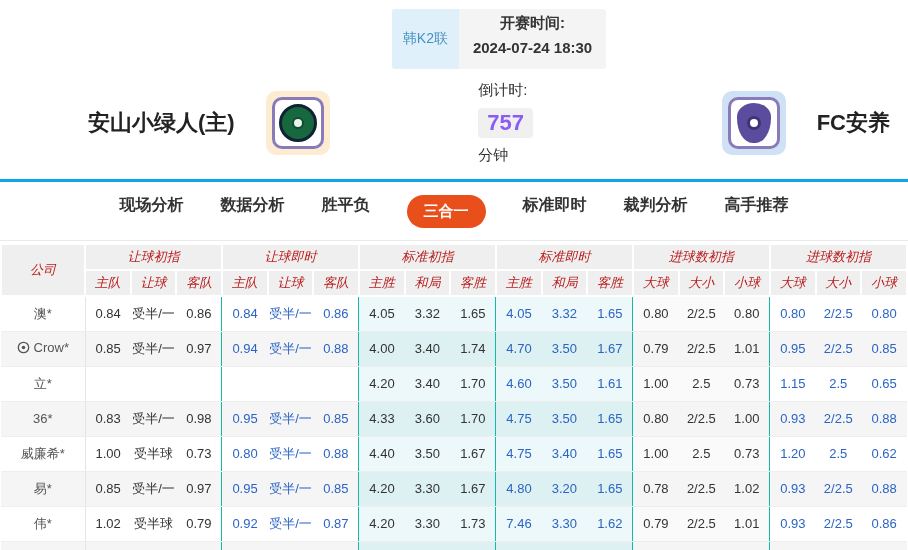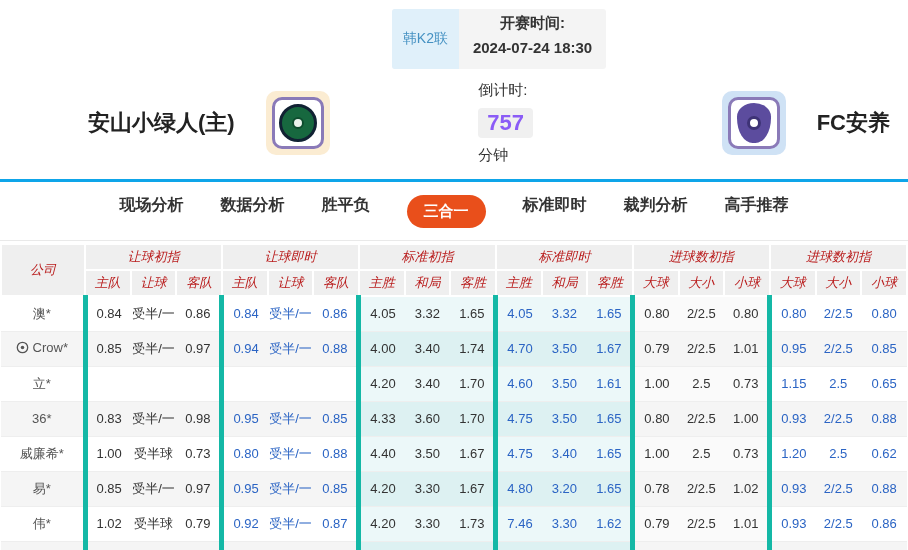--- a/index.html
+++ b/index.html
@@ -38,21 +38,21 @@
   .sub-tab { font-size:16px; color:#333; padding-bottom:10px; cursor:pointer; border-bottom:3px solid transparent; }
   .sub-tab.active { color:#e2531f; border-bottom-color:#e2531f; font-weight:bold; }
 
   
   table { width:100%; border-collapse:collapse; table-layout:fixed; margin-top:2px; }
   col.c-company { width:84px; }
   thead th { background:#efefef; color:#b91c1c; font-weight:normal; font-size:13px; border:2px solid #fff; height:26px;font-style:italic; }
   tbody td { font-size:13px; text-align:center; height:35px; border-bottom:1px solid #eeeeee; color:#333; }
   tbody tr.stripe td { background:#f5f5f5; }
   td.company { color:#555; border-right:1px solid #e4e4e4; }
-  td.gs { border-left:5px solid #14b8a6; }
+  td.gs { border-left:1px solid #14b8a6; }
   td.blue { color:#2b64c4; }
   td.tint-cyan { background:rgba(168,224,226,0.22) !important; }
   tbody tr.stripe td.tint-cyan { background:rgba(150,210,214,0.32) !important; }
   td.tint-gray { background:rgba(0,0,0,0.018); }
   .company-wrap { display:inline-flex; align-items:center; gap:4px; }
   .target-icon { width:13px; height:13px; }
 </style>
 </head>
 <body>
 

